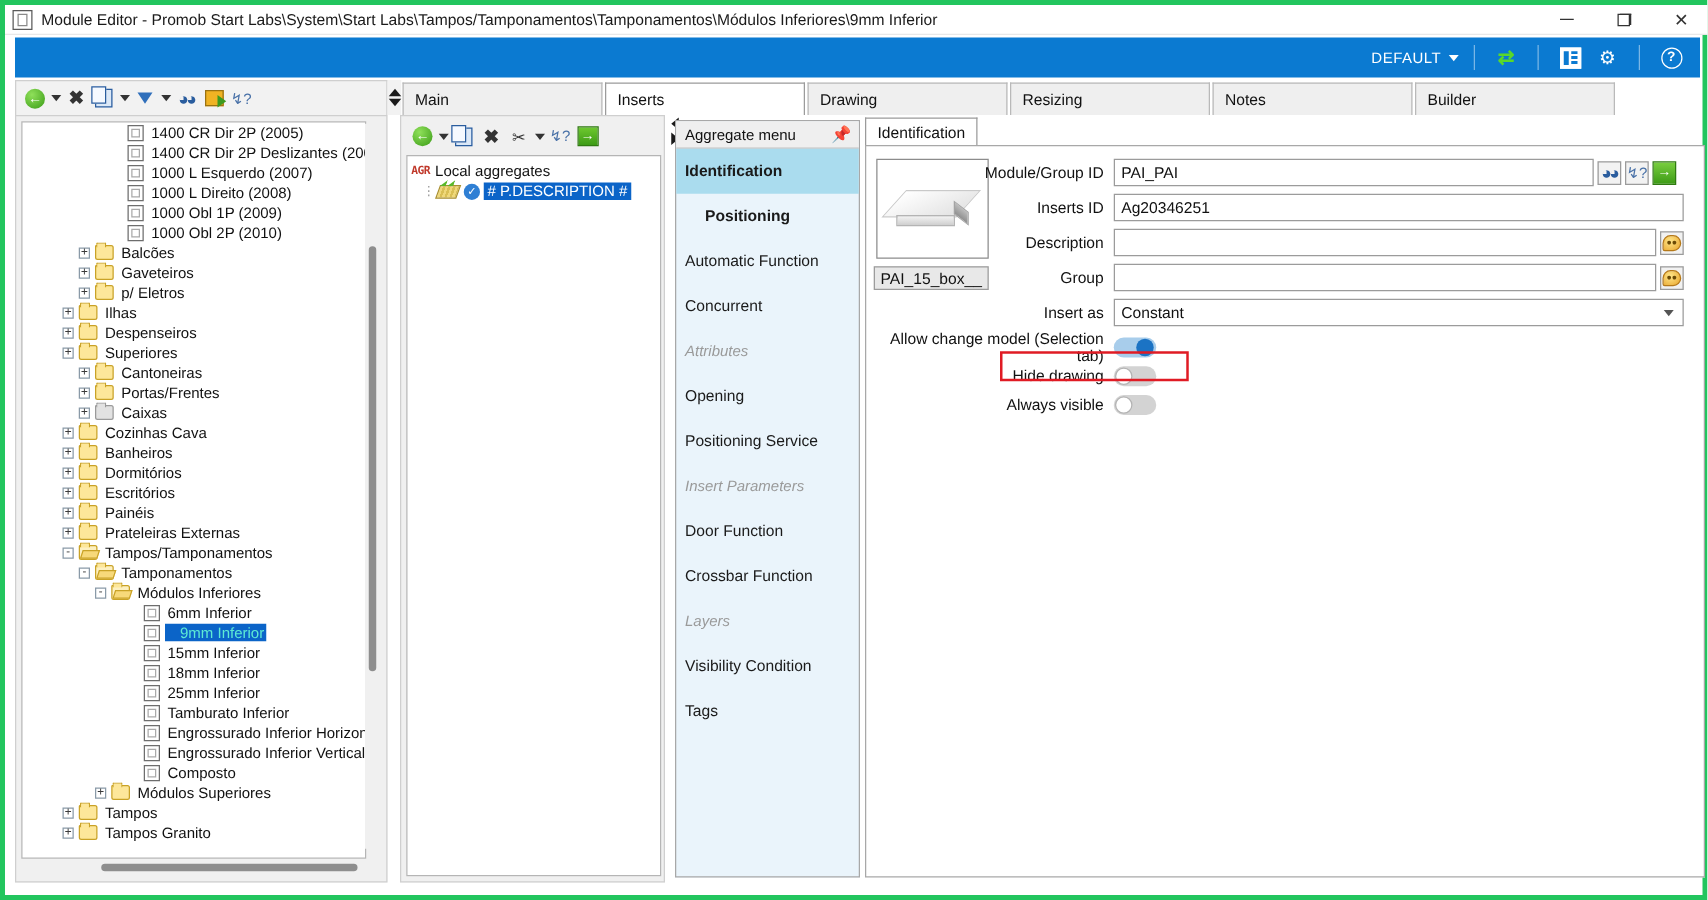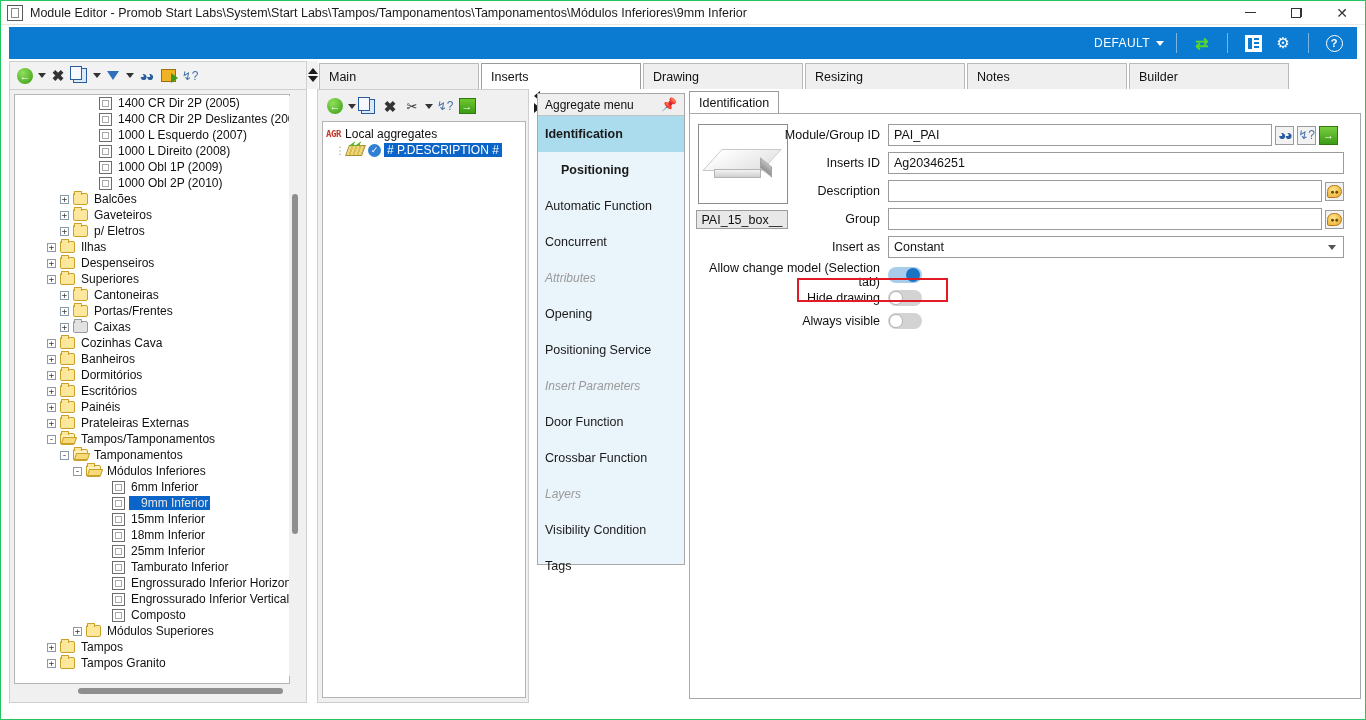--- a/index.html
+++ b/index.html
@@ -8,21 +8,21 @@
     width: 1366px; height: 720px;
     font-family: "Liberation Sans", sans-serif;
     font-size: 12px;
     color: #111;
     background: #ffffff;
     overflow: hidden;
   }
   .app {
     position: relative;
     width: 1366px; height: 720px;
-    border: 1px solid #22c55e;
+    border: 4px solid #22c55e;
     background: #ffffff;
   }
 
   
   .titlebar {
     position: absolute; left: 0; top: 0; width: 1364px; height: 24px;
     background: #ffffff;
     display: flex; align-items: center;
     border-bottom: 1px solid #e8e8e8;
   }
@@ -135,21 +135,21 @@
   .folder.gray { background: #e2e2e2; border-color: #9a9a9a; }
   .folder.gray:before { background:#e2e2e2; border-color:#9a9a9a; }
   .cube {
     width: 13px; height: 13px; margin-right: 4px; flex: 0 0 auto; position: relative;
     border: 1px solid #6d6d6d; background: #ffffff;
   }
   .cube:after {
     content:""; position:absolute; left:2px; top:2px; right:2px; bottom:2px; border:1px solid #aaaaaa;
   }
   .tlabel { padding: 0 2px; }
-  .tnode.sel .tlabel { background: #0b64c8; color: #e5e5e5; padding-left: 12px; }
+  .tnode.sel .tlabel { background: #0b64c8; color: #5eead4; padding-left: 12px; }
 
   
   .tabs-area { position: absolute; left: 306px; top: 60px; width: 1052px; height: 28px; }
   .split-arrows {
     position: absolute; left: 0; top: 0; width: 11px; height: 28px; background: #f2f2f2;
     display:flex; flex-direction: column; align-items:center; justify-content:center; gap:2px;
   }
   .tri-up { width:0;height:0;border-left:5px solid transparent;border-right:5px solid transparent;border-bottom:6px solid #1a1a1a; }
   .tri-dn { width:0;height:0;border-left:5px solid transparent;border-right:5px solid transparent;border-top:6px solid #1a1a1a; }
   .tabs { position: absolute; left: 12px; top: 2px; display: flex; gap: 2px; }
@@ -177,21 +177,21 @@
   .agg-sel { background: #0b64c8; color: #fff; padding: 0 3px; }
 
   
   .menu-split {
     position: absolute; left: 530px; top: 88px; width: 11px; height: 614px;
     display:flex; flex-direction: column; align-items:center; padding-top: 2px; gap:2px; background: #ffffff;
   }
   .tri-l { width:0;height:0;border-top:5px solid transparent;border-bottom:5px solid transparent;border-right:6px solid #1a1a1a; }
   .tri-r { width:0;height:0;border-top:5px solid transparent;border-bottom:5px solid transparent;border-left:6px solid #1a1a1a; }
   .aggmenu {
-    position: absolute; left: 536px; top: 92px; width: 148px; height: 472px;
+    position: absolute; left: 536px; top: 92px; width: 148px; height: 606px;
     background: #eaf4fb; border: 1px solid #a8a8a8;
   }
   .aggmenu-head {
     height: 22px; background: #efefef; border-bottom: 1px solid #c2c2c2;
     display: flex; align-items: center; justify-content: space-between; padding: 0 6px 0 7px;
     font-size: 12px; color: #111;
   }
   .pin { font-size: 13px; color: #333; transform: rotate(0deg); }
   .menu-item {
     height: 36px; display: flex; align-items: center; padding-left: 7px;

